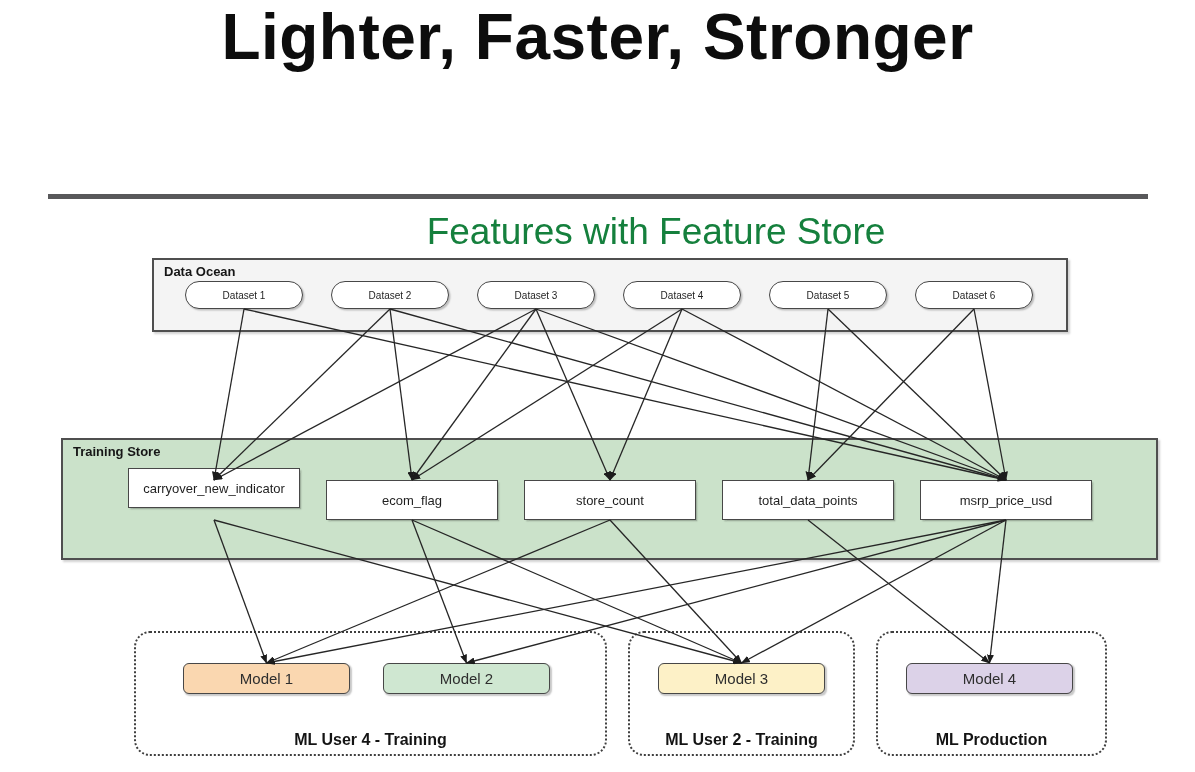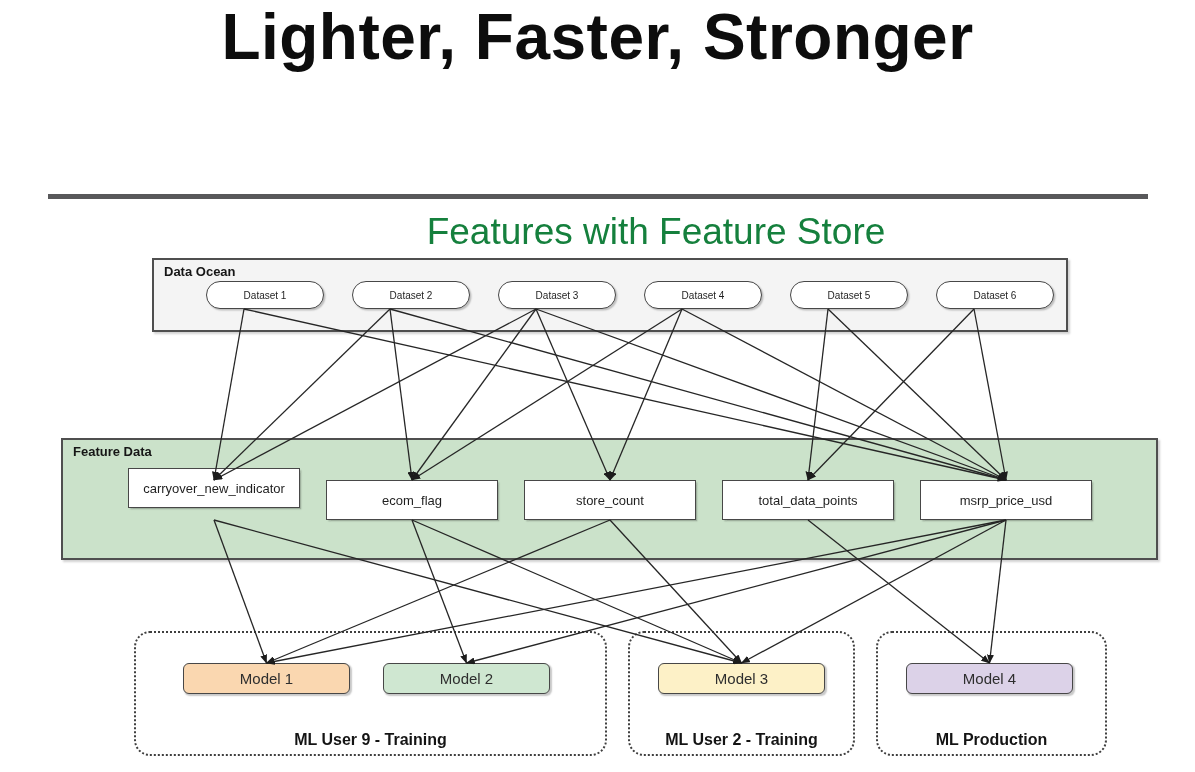--- a/index.html
+++ b/index.html
@@ -72,21 +72,21 @@
     background: #ffffff;
     border: 1.5px solid #474747;
     display: flex;
     align-items: center;
     justify-content: center;
     text-align: center;
     box-shadow: 1.5px 1.5px 1.5px rgba(0,0,0,0.22);
     z-index: 2;
     white-space: nowrap;
   }
-  .node.dataset { border-radius: 14px; font-size: 10px; color: #1f1f1f; margin-left: 21px; }
+  .node.dataset { border-radius: 14px; font-size: 10px; color: #1f1f1f; }
   .node.feature { border-radius: 0; font-size: 13px; color: #1f1f1f; }
   .node.model   { border-radius: 6px; font-size: 15px; color: #2e2e2e; }
   .group-box {
     position: absolute;
     box-sizing: border-box;
     border: 2px dotted #3f3f3f;
     border-radius: 16px;
     background: transparent;
     z-index: 1;
   }
@@ -116,37 +116,37 @@
 
   <div class="divider"></div>
 
   <div class="diagram-title">Features with Feature Store</div>
 
   <div class="container-box" id="data-ocean" style="left: 152px; top: 258px; width: 916px; height: 74px; background: rgb(244, 244, 244); text-align: center;">
     <div class="container-label">Data Ocean</div>
   </div>
 
   <div class="container-box" id="feature-store" style="left: 61px; top: 438px; width: 1097px; height: 122px; background: rgb(203, 226, 202);">
-    <div class="container-label">Feature Data</div>
+    <div class="container-label">Training Store</div>
   </div>
 
   <div id="nodes-layer">
       <div class="node dataset" style="left: 185px; top: 281px; width: 118px; height: 28px; background: rgb(255, 255, 255);">Dataset 1</div>
       <div class="node dataset" style="left: 331px; top: 281px; width: 118px; height: 28px; background: rgb(255, 255, 255);">Dataset 2</div>
       <div class="node dataset" style="left: 477px; top: 281px; width: 118px; height: 28px; background: rgb(255, 255, 255);">Dataset 3</div>
       <div class="node dataset" style="left: 623px; top: 281px; width: 118px; height: 28px; background: rgb(255, 255, 255);">Dataset 4</div>
       <div class="node dataset" style="left: 769px; top: 281px; width: 118px; height: 28px; background: rgb(255, 255, 255);">Dataset 5</div>
       <div class="node dataset" style="left: 915px; top: 281px; width: 118px; height: 28px; background: rgb(255, 255, 255);">Dataset 6</div>
       <div class="node feature" style="left: 128px; top: 468px; width: 172px; height: 40px; background: rgb(255, 255, 255);">carryover_new_indicator</div>
       <div class="node feature" style="left: 326px; top: 480px; width: 172px; height: 40px; background: rgb(255, 255, 255);">ecom_flag</div>
       <div class="node feature" style="left: 524px; top: 480px; width: 172px; height: 40px; background: rgb(255, 255, 255);">store_count</div>
       <div class="node feature" style="left: 722px; top: 480px; width: 172px; height: 40px; background: rgb(255, 255, 255);">total_data_points</div>
       <div class="node feature" style="left: 920px; top: 480px; width: 172px; height: 40px; background: rgb(255, 255, 255);">msrp_price_usd</div>
       <div class="group-box" style="left: 134px; top: 631px; width: 473px; height: 125px;"></div>
-      <div class="group-label" style="left: 134px; top: 731px; width: 473px;">ML User 9 - Training</div>
+      <div class="group-label" style="left: 134px; top: 731px; width: 473px;">ML User 4 - Training</div>
       <div class="node model" style="left: 183px; top: 663px; width: 167px; height: 31px; background: rgb(250, 215, 176);">Model 1</div>
       <div class="node model" style="left: 383px; top: 663px; width: 167px; height: 31px; background: rgb(207, 231, 209);">Model 2</div>
       <div class="group-box" style="left: 628px; top: 631px; width: 227px; height: 125px;"></div>
       <div class="group-label" style="left: 628px; top: 731px; width: 227px;">ML User 2 - Training</div>
       <div class="node model" style="left: 658px; top: 663px; width: 167px; height: 31px; background: rgb(253, 241, 199);">Model 3</div>
       <div class="group-box" style="left: 876px; top: 631px; width: 231px; height: 125px;"></div>
       <div class="group-label" style="left: 876px; top: 731px; width: 231px;">ML Production</div>
       <div class="node model" style="left: 906px; top: 663px; width: 167px; height: 31px; background: rgb(220, 210, 232);">Model 4</div>
     </div>
 

